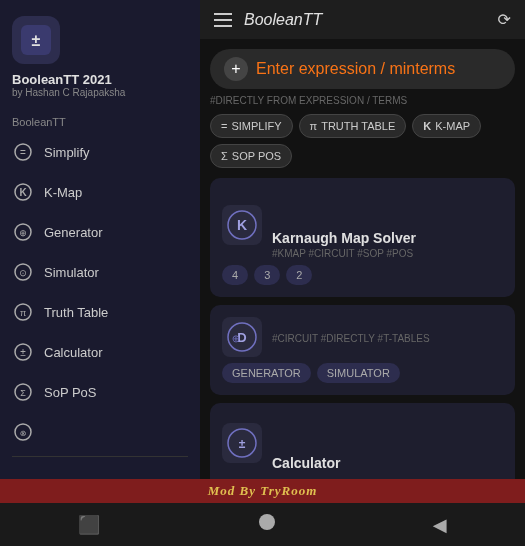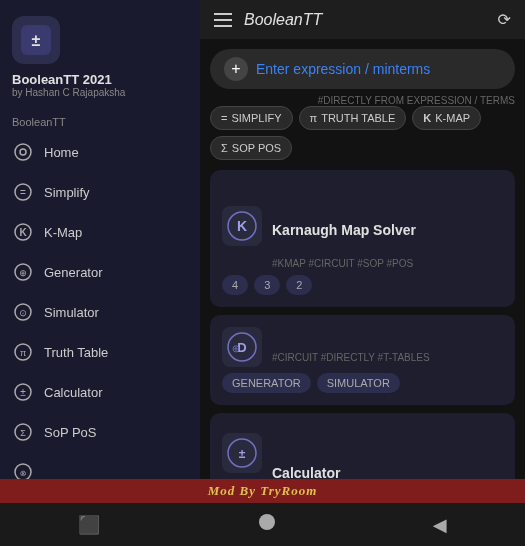--- a/index.html
+++ b/index.html
@@ -169,28 +169,29 @@
       border-radius: 50%;
       display: flex;
       align-items: center;
       justify-content: center;
       color: #fff;
       font-size: 16px;
       flex-shrink: 0;
     }
 
     .search-placeholder {
-      color: #3b82f6;
-      font-size: 14px;
+      color: #f97316;
+      font-size: 16px;
     }
 
     .search-tags {
       color: #666;
       font-size: 10px;
-      text-align: right;
+      text-align: left;
+      margin-bottom: 8px;
     }
 
     .action-buttons {
       display: flex;
       gap: 6px;
       margin-bottom: 10px;
       flex-wrap: wrap;
     }
 
     .action-btn {
@@ -237,21 +238,21 @@
     .card-title {
       color: #e0e0e0;
       font-size: 14px;
       font-weight: bold;
       margin-top: 40px;
     }
 
     .card-tags {
       color: #666;
       font-size: 10px;
-      margin-top: 20px;
+      margin-top: 2px;
     }
 
     .card-buttons {
       display: flex;
       gap: 6px;
       flex-wrap: wrap;
     }
 
     .card-btn {
       background: #2d2d4e;
@@ -302,29 +303,20 @@
           <rect width="30" height="30" rx="6" fill="#3a3a6e"></rect>
           <text x="15" y="21" font-size="16" fill="#e0e0e0" text-anchor="middle" font-weight="bold">±</text>
         </svg>
       </div>
       <div class="app-title">BooleanTT 2021</div>
       <div class="app-subtitle">by Hashan C Rajapaksha</div>
     </div>
 
     <div class="sidebar-section-label">BooleanTT</div>
 
-    <div class="sidebar-item">
-      <div class="icon">
-        <svg width="18" height="18" viewBox="0 0 18 18" fill="none">
-            <circle cx="9" cy="9" r="8" stroke="#aaa" stroke-width="1.5"></circle>
-            <circle cx="9" cy="9" r="3" stroke="#aaa" stroke-width="1.5"></circle>
-          </svg>
-      </div>
-      <span>Home</span>
-    </div>
 
     <div class="sidebar-item">
       <div class="icon">
         <svg width="18" height="18" viewBox="0 0 18 18" fill="none">
             <circle cx="9" cy="9" r="8" stroke="#aaa" stroke-width="1.5"></circle>
             <text x="9" y="13" font-size="10" fill="#aaa" text-anchor="middle">=</text>
           </svg>
       </div>
       <span>Simplify</span>
     </div>

